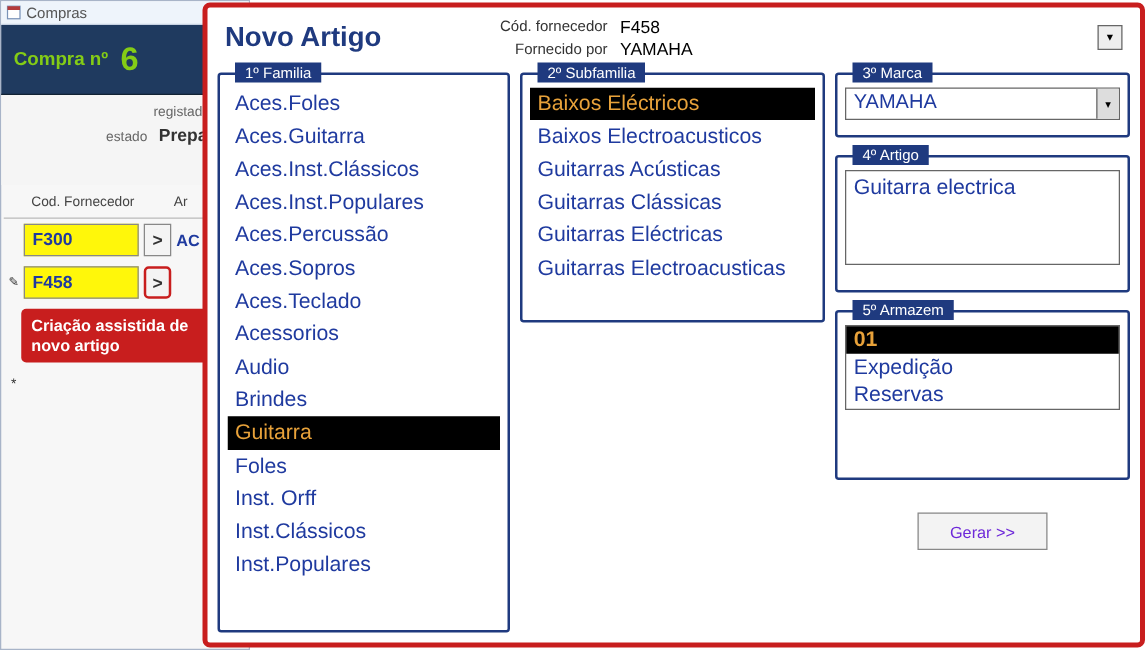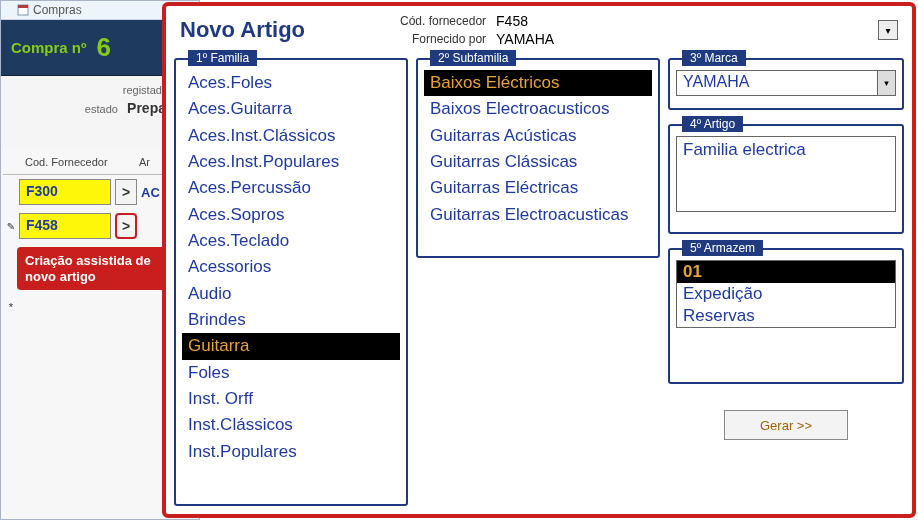--- a/index.html
+++ b/index.html
@@ -1,20 +1,20 @@
 <!DOCTYPE html>
 <html><head>
 <meta charset="utf-8">
 <style>
   * { box-sizing: border-box; margin: 0; padding: 0; }
   body { font-family: "Segoe UI", Tahoma, sans-serif; background: #fff; width: 918px; height: 520px; overflow: hidden; position: relative; }
 
   
   .bg-window { position: absolute; top: 0; left: 0; width: 200px; height: 520px; border: 1px solid #a8b4c8; background: #f7f7f7; }
-  .bg-titlebar { display:flex; align-items:center; gap:4px; padding:2px 16px; background:#eef4fb; border-bottom:1px solid #c8d2e2; font-size:12px; color:#555; }
+  .bg-titlebar { display:flex; align-items:center; gap:4px; padding:2px 4px; background:#eef4fb; border-bottom:1px solid #c8d2e2; font-size:12px; color:#555; }
   .bg-titlebar svg { flex-shrink:0; }
   .header-bar { background:#1f3a5f; color:#84cc16; height:56px; display:flex; align-items:center; padding:0 10px; gap:10px; border-bottom:1px solid #123; }
   .header-bar .nlabel { font-size:15px; font-weight:600; }
   .header-bar .nval { font-size:26px; font-weight:700; }
   .sub-area { background:#f5f5f5; padding:4px 6px; height:72px; }
   .sub-area .srow { font-size:11px; color:#666; text-align:right; padding:4px 6px 0; }
   .sub-area .stateval { font-size:14px; font-weight:700; color:#333; }
   .grid-area { padding:2px; }
   .grid-header { font-size:11px; color:#444; padding:4px 4px; border-bottom:1px solid #bbb; display:flex; }
   .grid-header span { padding:2px; }
@@ -49,21 +49,21 @@
   .p-armazem { width:236px; height:136px; }
   .col2 { display:flex; flex-direction:column; gap:10px; }
   .col3 { display:flex; flex-direction:column; gap:14px;align-items:center; }
   .combo { display:flex; border:1px solid #666; height:26px; }
   .combo .cval { flex:1; padding:2px 6px; font-size:16px; color:#1f3a9f; }
   .combo .carrow { width:18px; background:#ddd; border-left:1px solid #666; display:flex; align-items:center; justify-content:center; font-size:9px; }
   .textarea { border:1px solid #666; min-height:76px; padding:3px 6px; font-size:17px; color:#1f3a9f; }
   .armlist { border:1px solid #666; background:#fff; }
   .armlist .item { font-size:17px; color:#1f3a9f; padding:1px 6px; }
   .armlist .item.sel { background:#000; color:#e8a23a; font-weight:600; }
-  .gerar { align-self:center; margin-top:12px; width:124px; height:30px; border:1px solid #888; background:#f3f3f3; font-size:13px; color:#a16207; }
+  .gerar { align-self:center; margin-top:12px; width:104px; height:30px; border:1px solid #888; background:#f3f3f3; font-size:13px; color:#6d28d9; }
 </style>
 </head>
 <body>
 
 <div class="bg-window">
   <div class="bg-titlebar">
     <svg width="12" height="12" viewBox="0 0 12 12">
         <rect x="1" y="1" width="10" height="10" fill="#fff" stroke="#7a93b8"></rect>
         <rect x="1" y="1" width="10" height="3" fill="#b43b3b"></rect>
       </svg>
@@ -164,21 +164,21 @@
     <div class="col3">
       <div class="panel p-marca">
         <div class="legend">3º Marca</div>
         <div class="combo">
           <div class="cval">YAMAHA</div>
           <div class="carrow">▾</div>
         </div>
       </div>
       <div class="panel p-artigo">
         <div class="legend">4º Artigo</div>
-        <div class="textarea">Familia electrica</div>
+        <div class="textarea">Guitarra electrica</div>
       </div>
       <div class="panel p-armazem">
         <div class="legend">5º Armazem</div>
         <div class="armlist" id="armazem-list">
             <div class="item sel">01</div>
             <div class="item">Expedição</div>
             <div class="item">Reservas</div>
           </div>
       </div>
       <button class="gerar">Gerar &gt;&gt;</button>

